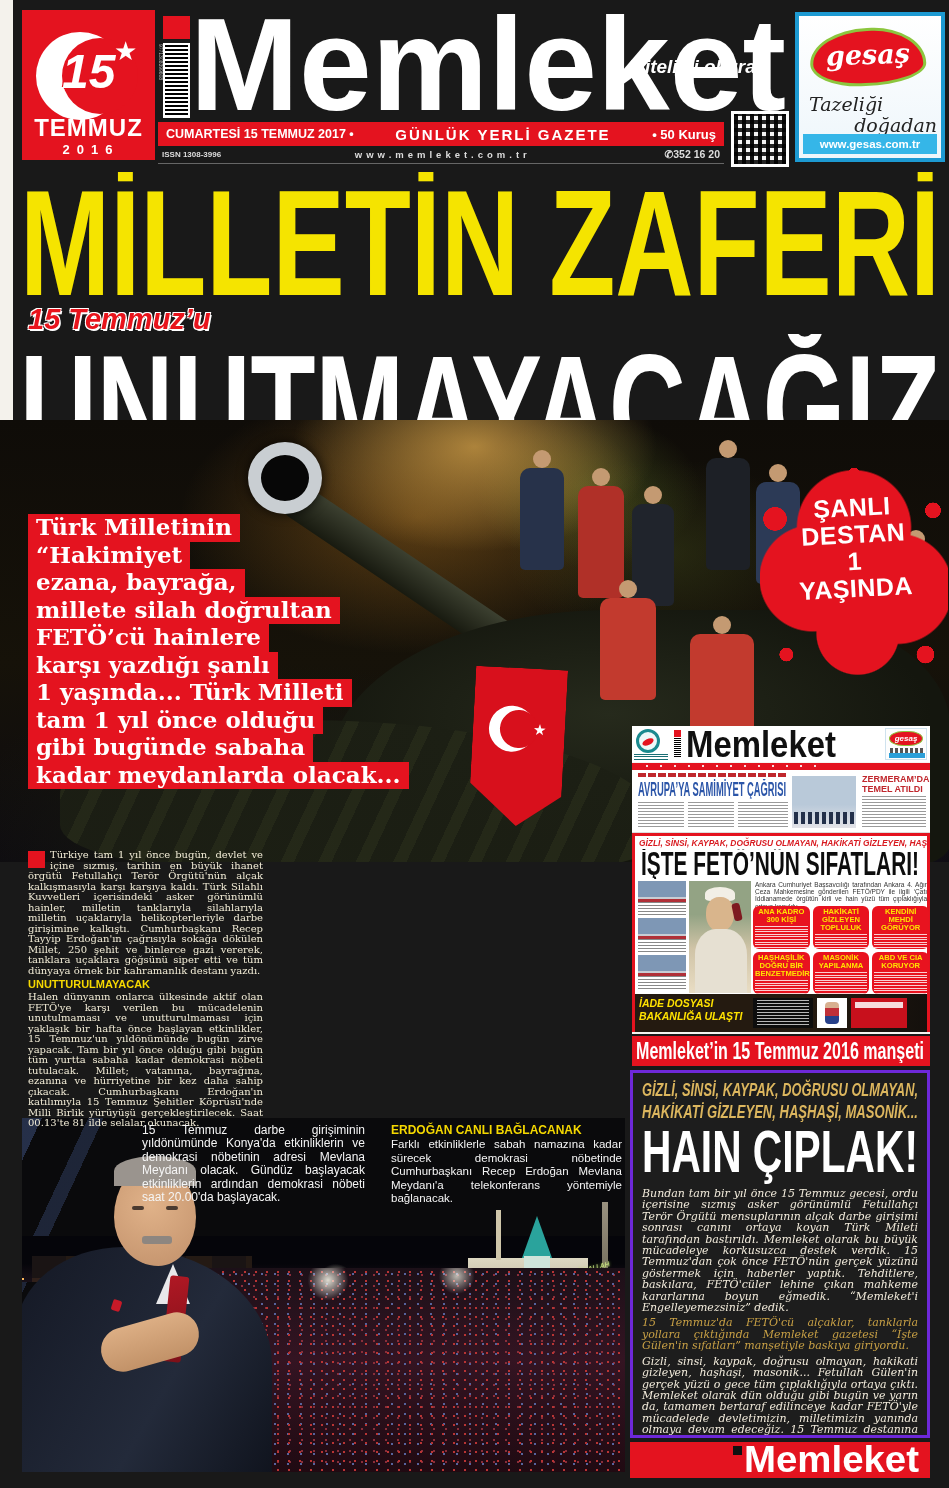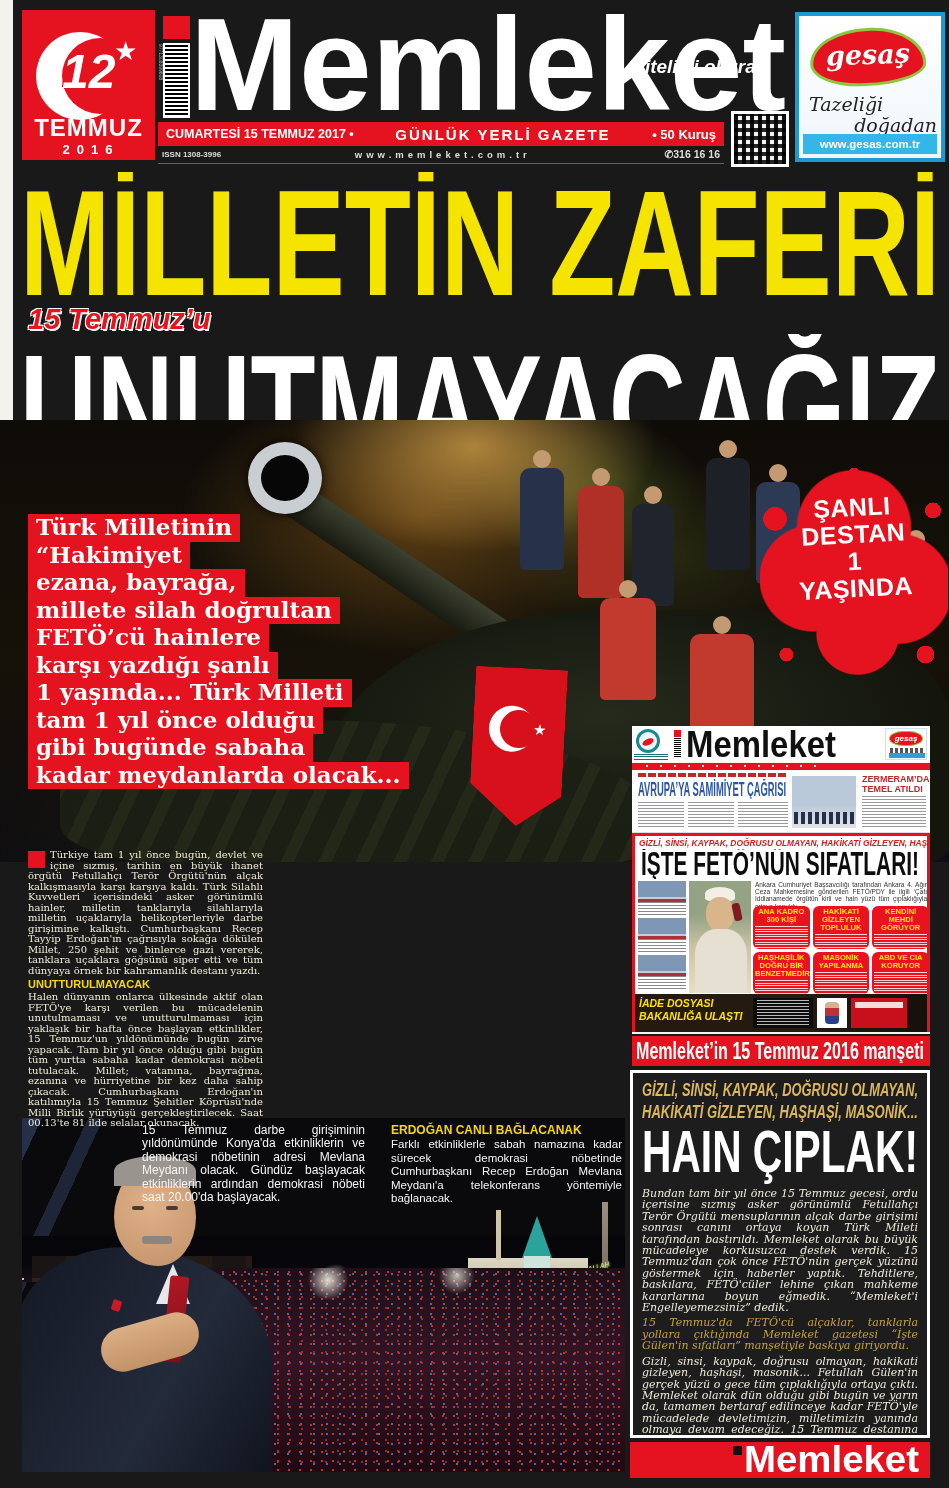--- a/index.html
+++ b/index.html
@@ -145,21 +145,21 @@
   #mini .bstrip{position:absolute;left:0;bottom:0;width:100%;height:38px;background:linear-gradient(90deg,#241a10 0 58%,#14100c);}
   #mini .iade{position:absolute;left:4px;top:3px;color:#ffe200;font-weight:bold;font-size:10.5px;line-height:13px;font-style:italic;}
   #mini .bb1{position:absolute;left:118px;top:4px;width:60px;height:30px;background:#0d0d0d;
       background-image:repeating-linear-gradient(180deg,rgba(255,255,255,.7) 0 1px,transparent 1px 3px);background-size:52px 26px;background-position:4px 2px;background-repeat:no-repeat;}
   #mini .bb2{position:absolute;left:182px;top:4px;width:30px;height:30px;background:#fff;}
   #mini .bb2:after{content:"";position:absolute;left:8px;top:4px;width:14px;height:22px;background:linear-gradient(180deg,#d8b090 0 6px,#c03038 6px 14px,#27408a 14px);border-radius:4px;}
   #mini .bb3{position:absolute;left:216px;top:4px;width:56px;height:30px;background:#c8101c;}
   #mini .bb3:after{content:"";position:absolute;left:4px;top:4px;width:48px;height:6px;background:rgba(255,255,255,.85);}
   
   #caption{left:632px;top:1036px;width:298px;height:30px;background:#e4131f;z-index:6;display:flex;align-items:center;padding-left:4px;box-sizing:border-box;}
-  #rframe{left:630px;top:1070px;width:300px;height:368px;border:3px solid #ffffff;background:#1d1d1d;box-sizing:border-box;z-index:6;
+  #rframe{left:630px;top:1070px;width:300px;height:368px;border:3px solid #6d28d9;background:#1d1d1d;box-sizing:border-box;z-index:6;
       padding:6px 9px;overflow:hidden;}
   #rframe .paras{color:#f3ecdc;font-family:"DejaVu Serif",serif;font-style:italic;font-size:11px;line-height:11.4px;text-align:justify;margin-top:4px;}
   #rframe .gold{color:#c8a045;}
   #rlogo{left:630px;top:1442px;width:300px;height:36px;background:#e4131f;z-index:6;}
   #rlogo .sq{position:absolute;right:188px;top:4px;width:9px;height:9px;background:#111;}
   
   #note1{left:142px;top:1124px;width:223px;color:#f5f5f5;font-size:12px;line-height:13.4px;text-align:justify;z-index:5;}
   #note2{left:391px;top:1124px;width:231px;color:#f5f5f5;font-size:11.5px;line-height:13.4px;text-align:justify;z-index:5;}
   #note2 .h{color:#f5d800;font-weight:bold;font-size:12px;margin-bottom:1px;}
   #photo2{left:22px;top:1118px;width:603px;height:354px;background:#0a0a0c;overflow:hidden;z-index:1;}
@@ -212,21 +212,21 @@
 </style>
 </head>
 <body>
 
 <div id="page">
 
   <div class="abs" id="left-strip"></div>
 
   <div class="abs" id="badge15">
     <span class="cres"></span>
-    <span class="num">12</span>
+    <span class="num">15</span>
     <span class="star">★</span>
     <span class="mon">TEMMUZ</span>
     <span class="yr">2016</span>
   </div>
 
   <div class="abs" id="mast-idot"></div>
   <div class="abs" id="mast-bar"></div>
   <div class="abs" id="mast-num">9771308399608</div>
 
   <svg class="abs hsvg" style="left:190px;top:12px;" width="600" height="108" viewBox="0 0 600 108">
@@ -236,21 +236,21 @@
   <div class="abs" id="tagline">‘nitelikli okura’</div>
 
   <div class="abs" id="redbar">
     <span class="d">CUMARTESİ 15 TEMMUZ 2017 •</span>
     <span class="g">GÜNLÜK YERLİ GAZETE</span>
     <span class="p">• 50 Kuruş</span>
   </div>
   <div class="abs" id="subbar">
     <span class="issn">ISSN 1308-3996</span>
     <span class="web">www.memleket.com.tr</span>
-    <span class="tel"><span>✆</span><span>316 16 16</span></span>
+    <span class="tel"><span>✆</span><span>352 16 20</span></span>
   </div>
   <div class="abs" id="qr"></div>
 
   <div class="abs" id="gesas">
     <div class="blob">
       <div class="brand">gesaş</div>
     </div>
     <div class="slog">
       <span>Tazeliği</span>
       <span class="l2">doğadan</span>

